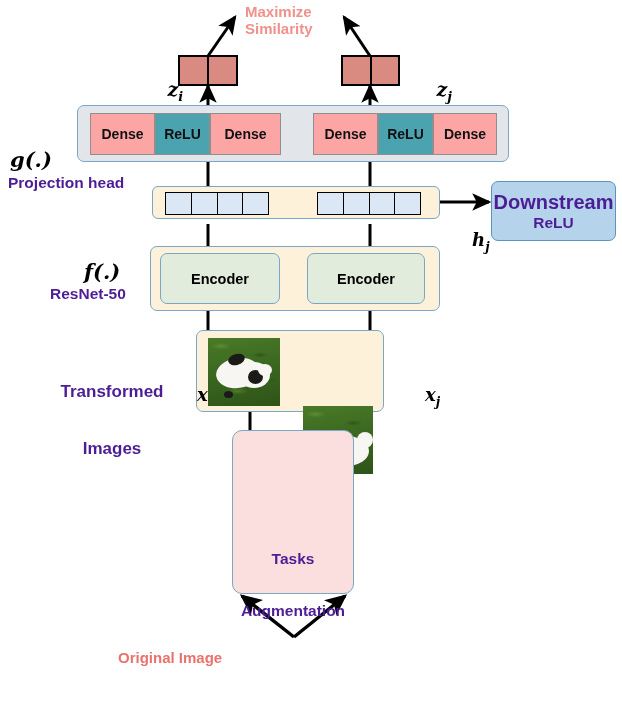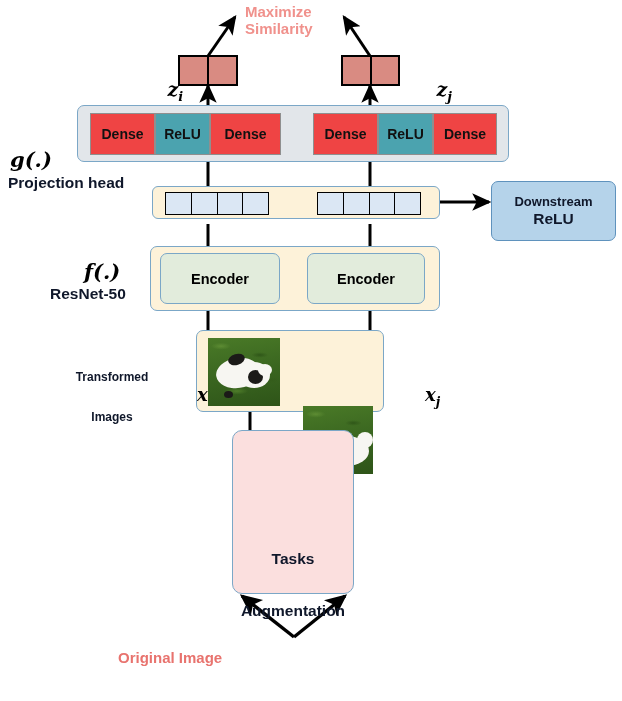--- a/index.html
+++ b/index.html
@@ -15,21 +15,21 @@
     width: 622px;
     height: 670px;
     background: #ffffff;
     overflow: hidden;
   }
   .abs { position: absolute; }
 
   
   .lbl {
     font-weight: bold;
-    color: #0f172a;
+    color: #4c1d95;
     line-height: 1.12;
     white-space: pre;
   }
   .lbl-pink {
     font-weight: bold;
     color: #f0918c;
     line-height: 1.15;
     white-space: pre;
   }
   .math {
@@ -86,21 +86,21 @@
   .mlp-blk {
     box-sizing: border-box;
     border: 1px solid #8f8f8f;
     display: flex;
     align-items: center;
     justify-content: center;
     font-weight: bold;
     font-size: 14px;
     color: #111;
   }
-  .mlp-dense { background: #ef4444; }
+  .mlp-dense { background: #fca5a5; }
   .mlp-relu  { background: #4ba3af; }
 
   
   .encoder {
     box-sizing: border-box;
     background: #e2ecdc;
     border: 1px solid #7ba7c7;
     border-radius: 7px;
     display: flex;
     align-items: center;
@@ -214,43 +214,46 @@
     <div class="hcell"></div>
     <div class="hcell"></div>
   </div>
 
   <div class="abs hbox" style="left:317px; top:192px; width:104px; height:23px;">
     <div class="hcell"></div>
     <div class="hcell"></div>
     <div class="hcell"></div>
     <div class="hcell"></div>
   </div>
+  <div class="abs math" style="left:447px; top:208px; font-size:18px;">
+    <span>h</span><span class="sub">j</span>
+  </div>
 
   <div class="abs panel panel-blue" style="left:491px; top:181px; width:125px; height:60px;
               display:flex; flex-direction:column; align-items:center;
               justify-content:center; border-color:#5f92bd;">
-    <div class="lbl" style="font-size:13px;">Downstream</div>
+    <div class="lbl" style="font-size:20px;">Downstream</div>
     <div class="lbl" style="font-size:15.5px;">ReLU</div>
   </div>
 
   <div class="abs panel panel-cream" style="left:150px; top:246px; width:290px; height:65px;"></div>
 
   <div class="abs encoder" style="left:160px; top:253px; width:120px; height:51px;">
     <span>Encoder</span>
   </div>
   <div class="abs encoder" style="left:307px; top:253px; width:118px; height:51px;">
     <span>Encoder</span>
   </div>
 
   <div class="abs math" style="left:84px; top:259px; font-size:21px;">f(.)</div>
   <div class="abs lbl" style="left:50px; top:285px; font-size:15.5px;">ResNet-50</div>
 
   <div class="abs panel panel-cream" style="left:196px; top:330px; width:188px; height:82px;"></div>
 
-  <div class="abs lbl" style="left:47px; top:344px; font-size:12px; text-align:center; width:130px;">
+  <div class="abs lbl" style="left:47px; top:344px; font-size:17px; text-align:center; width:130px;">
     <div>Transformed</div>
     <div>Images</div>
   </div>
 
   <div class="abs math" style="left:172px; top:363px; font-size:18px;">
     <span>x</span><span class="sub">i</span>
   </div>
 
   <div class="abs photo" style="left:208px; top:338px; width:72px; height:68px;">
     <div class="dog-body" style="left:8px; top:20px; width:44px; height:30px; transform:rotate(-8deg);"></div>

